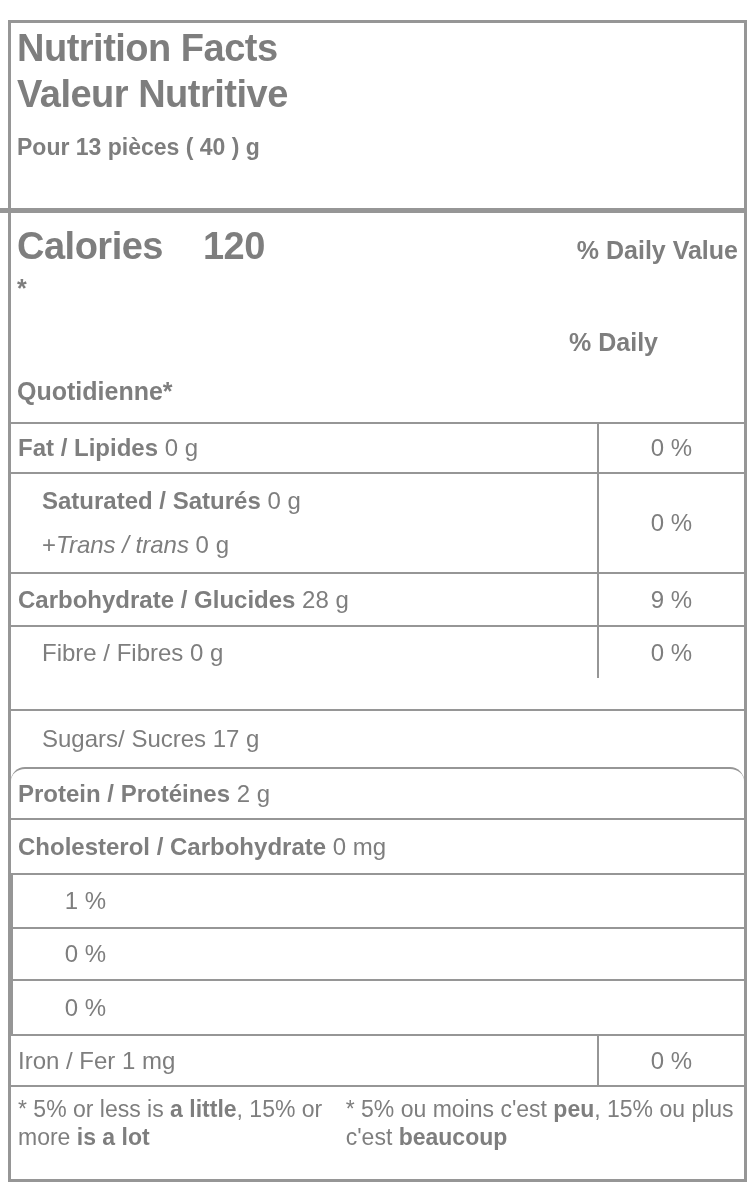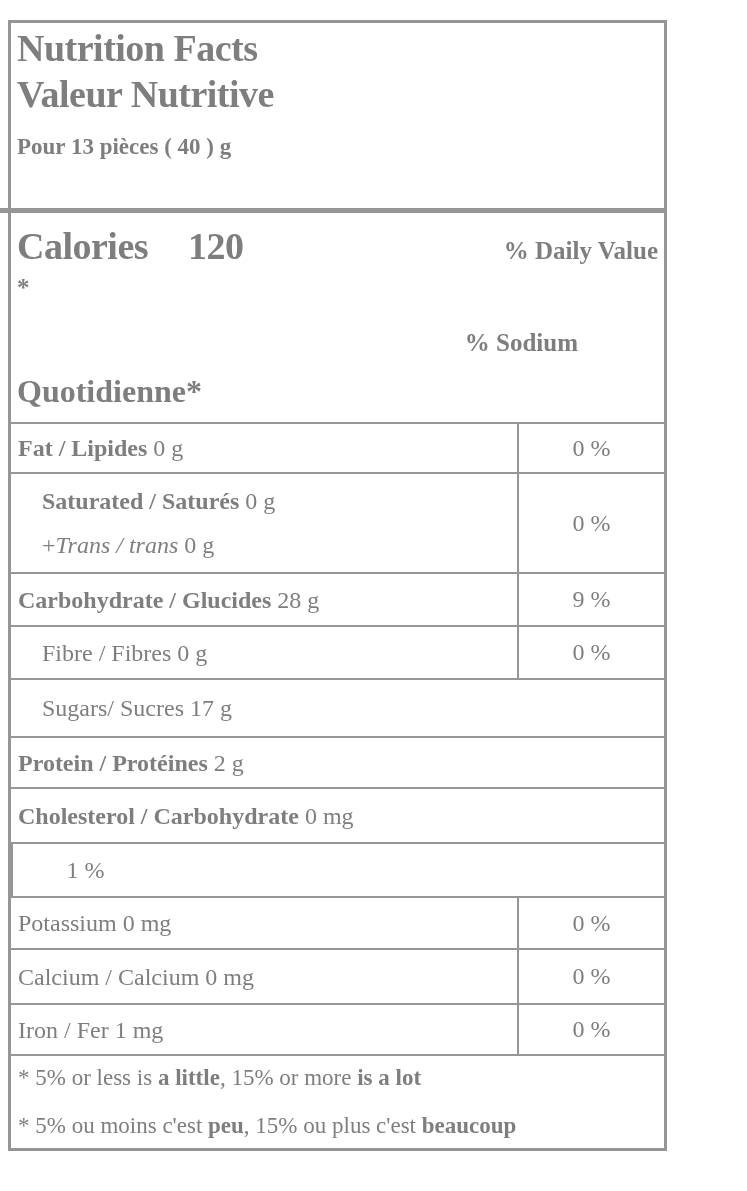--- a/index.html
+++ b/index.html
@@ -9,23 +9,22 @@
   *{box-sizing:border-box; margin:0; padding:0;}
   html,body{background:#ffffff;}
   body{
     width:747px; height:1191px; overflow:hidden;
     font-family:"Liberation Sans", sans-serif;
     color:var(--text);
   }
   .label{
     position:relative;
     margin:20px 0 0 8px;
-    width:659px;
+    width:739px;
     border:3px solid var(--line);
-    font-family:Liberation Serif, serif;
   }
   
   .header{
     height:185px;
     padding:2px 6px 0 6px;
     overflow:hidden;
   }
   .title{
     font-size:38px; font-weight:bold; line-height:46px; letter-spacing:-0.5px;
   }
@@ -42,53 +41,53 @@
   
   .calories{
     height:209px; padding:10px 4px 0 6px; overflow:hidden;border-radius:10px;
   }
   .cal-row{display:flex; justify-content:space-between; align-items:baseline;}
   .cal-left{font-size:38px; font-weight:bold; line-height:46px; letter-spacing:-0.5px;}
   .cal-value{margin-left:40px;}
   .dv-en{font-size:25px; font-weight:bold; line-height:30px; padding-right:2px;}
   .cal-star{font-size:25px; font-weight:bold; line-height:26px; margin-top:6px;}
   .dv-fr1{font-size:25px; font-weight:bold; line-height:31px; margin-top:26px; text-align:right; padding-right:82px;}
-  .dv-fr2{font-size:32px; font-weight:bold; line-height:31px; margin-top:18px;}
+  .dv-fr2{font-size:25px; font-weight:bold; line-height:31px; margin-top:18px;}
   
   .row{display:flex; border-top:2px solid var(--line); align-items:stretch;}
   .cell-main{
     flex:1; display:flex; flex-direction:column; justify-content:center;
     padding-left:7px; font-size:24px;
   }
   .cell-main .line{line-height:34px;}
   .row.indent .line{padding-left:24px;}
   .line .b{font-weight:bold;}
   .line .i{font-style:italic;}
   .cell-pct{
     width:147px; border-left:2px solid var(--line);
     display:flex; align-items:center; justify-content:center;
     font-size:24px;
   }
   #rows .row:nth-child(1){min-height:50px;}
   #rows .row:nth-child(2){min-height:100px;}
   #rows .row:nth-child(2) .line{line-height:44px;}
   #rows .row:nth-child(3){min-height:53px;}
   #rows .row:nth-child(4){min-height:53px;}
-  #rows .row:nth-child(5){min-height:58px;}
-  #rows .row:nth-child(6){min-height:51px;}
+  #rows .row:nth-child(5){min-height:58px;margin-top:31px;}
+  #rows .row:nth-child(6){min-height:51px;border-radius:14px;}
   #rows .row:nth-child(7){min-height:55px;}
   #rows .row:nth-child(8){min-height:54px;}
   #rows .row:nth-child(9){min-height:52px;}
   #rows .row:nth-child(10){min-height:55px;}
   #rows .row:nth-child(11){min-height:51px;}
   
   .footnotes{
     border-top:2px solid var(--line);
     min-height:94px;
-    display:flex; flex-direction:column; justify-content:space-between;
+    display:flex; justify-content:flex-start;
     gap:14px; padding:8px 4px 8px 7px;
     font-size:23px;
   }
   .footnotes .line{line-height:28px;}
 </style>
 </head>
 <body>
 
 <div class="label">
 
@@ -101,21 +100,21 @@
   <div class="thick-divider"></div>
 
   <div class="calories">
     <div class="cal-row">
       <div class="cal-left">
         <span>Calories</span><span class="cal-value">120</span>
       </div>
       <div class="dv-en">% Daily Value</div>
     </div>
     <div class="cal-star">*</div>
-    <div class="dv-fr1">% Sodium</div>
+    <div class="dv-fr1">% Daily</div>
     <div class="dv-fr2">Quotidienne*</div>
   </div>
 
   <div id="rows">
       <div class="row">
         <div class="cell-main">
           <div class="line"><span class="b">Fat / Lipides</span><span> 0 g</span></div>
         </div>
         <div class="cell-pct">0 %</div>
       </div>
@@ -150,29 +149,23 @@
       </div>
       <div class="row">
         <div class="cell-main">
           <div class="line"><span class="b">Cholesterol / Carbohydrate</span><span> 0 mg</span></div>
         </div>
       </div>
       <div class="row">
         <div class="cell-pct">1 %</div>
       </div>
       <div class="row">
-        <div class="cell-main">
-          <div class="line"><span>Potassium 0 mg</span></div>
-        </div>
         <div class="cell-pct">0 %</div>
       </div>
       <div class="row">
-        <div class="cell-main">
-          <div class="line"><span>Calcium / Calcium 0 mg</span></div>
-        </div>
         <div class="cell-pct">0 %</div>
       </div>
       <div class="row">
         <div class="cell-main">
           <div class="line"><span>Iron / Fer 1 mg</span></div>
         </div>
         <div class="cell-pct">0 %</div>
       </div>
     </div>
 

